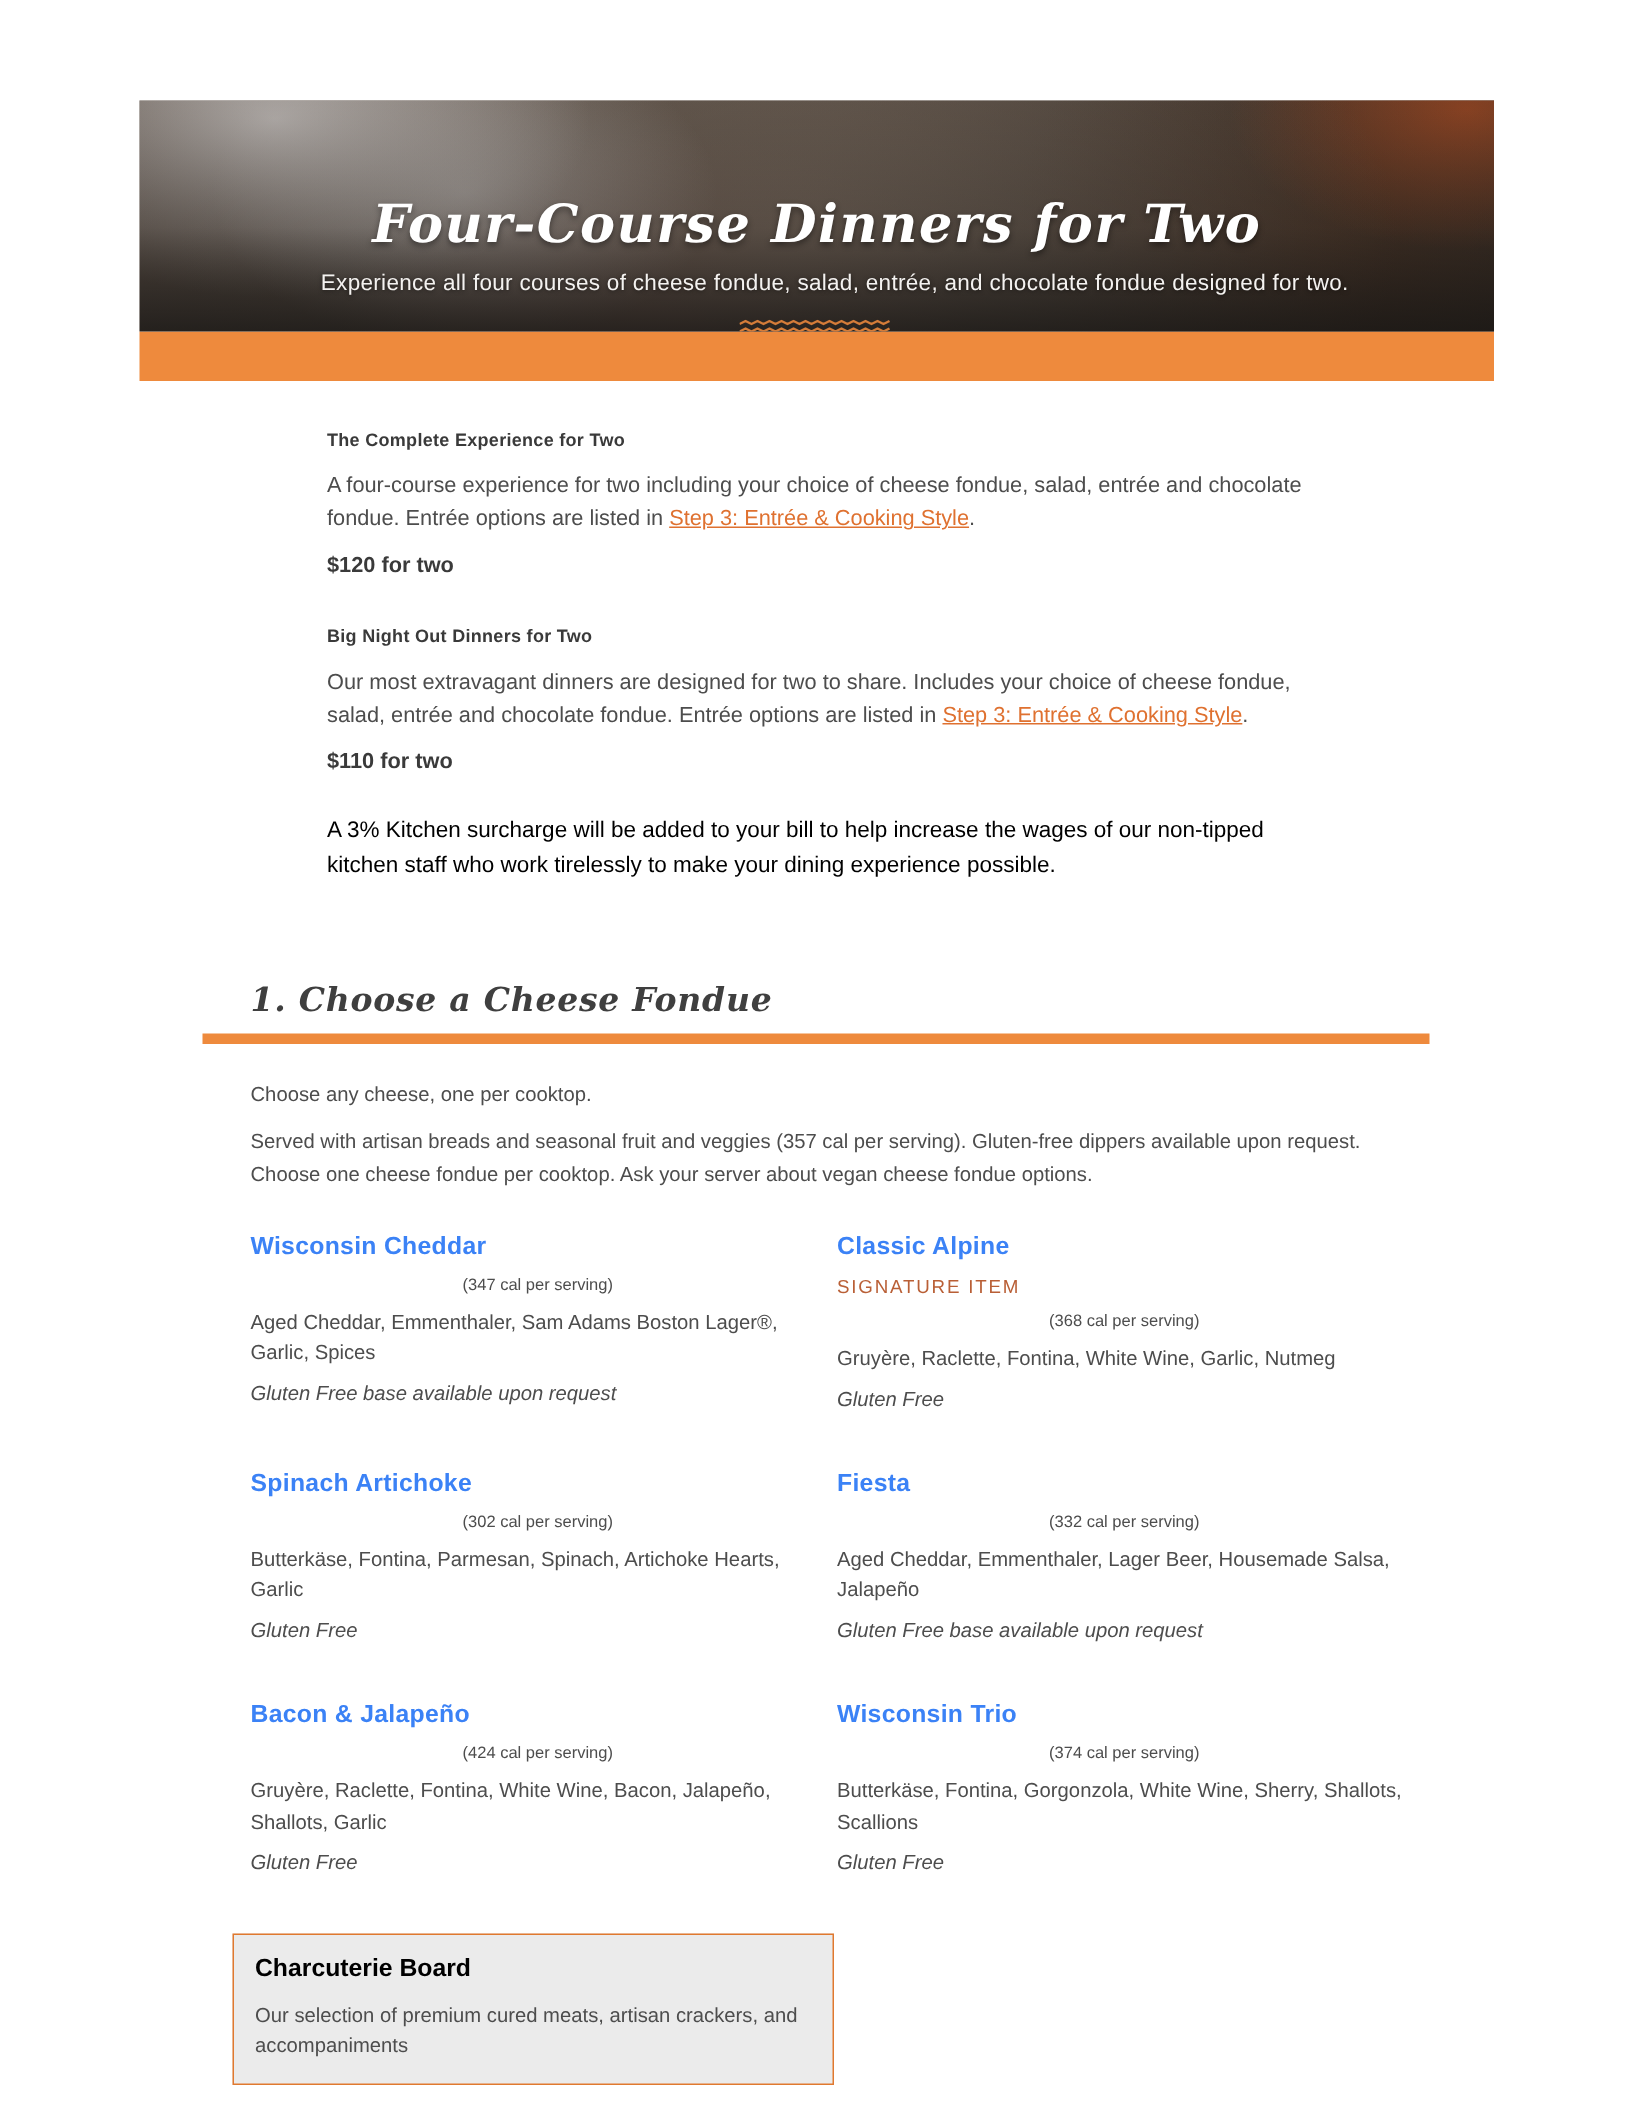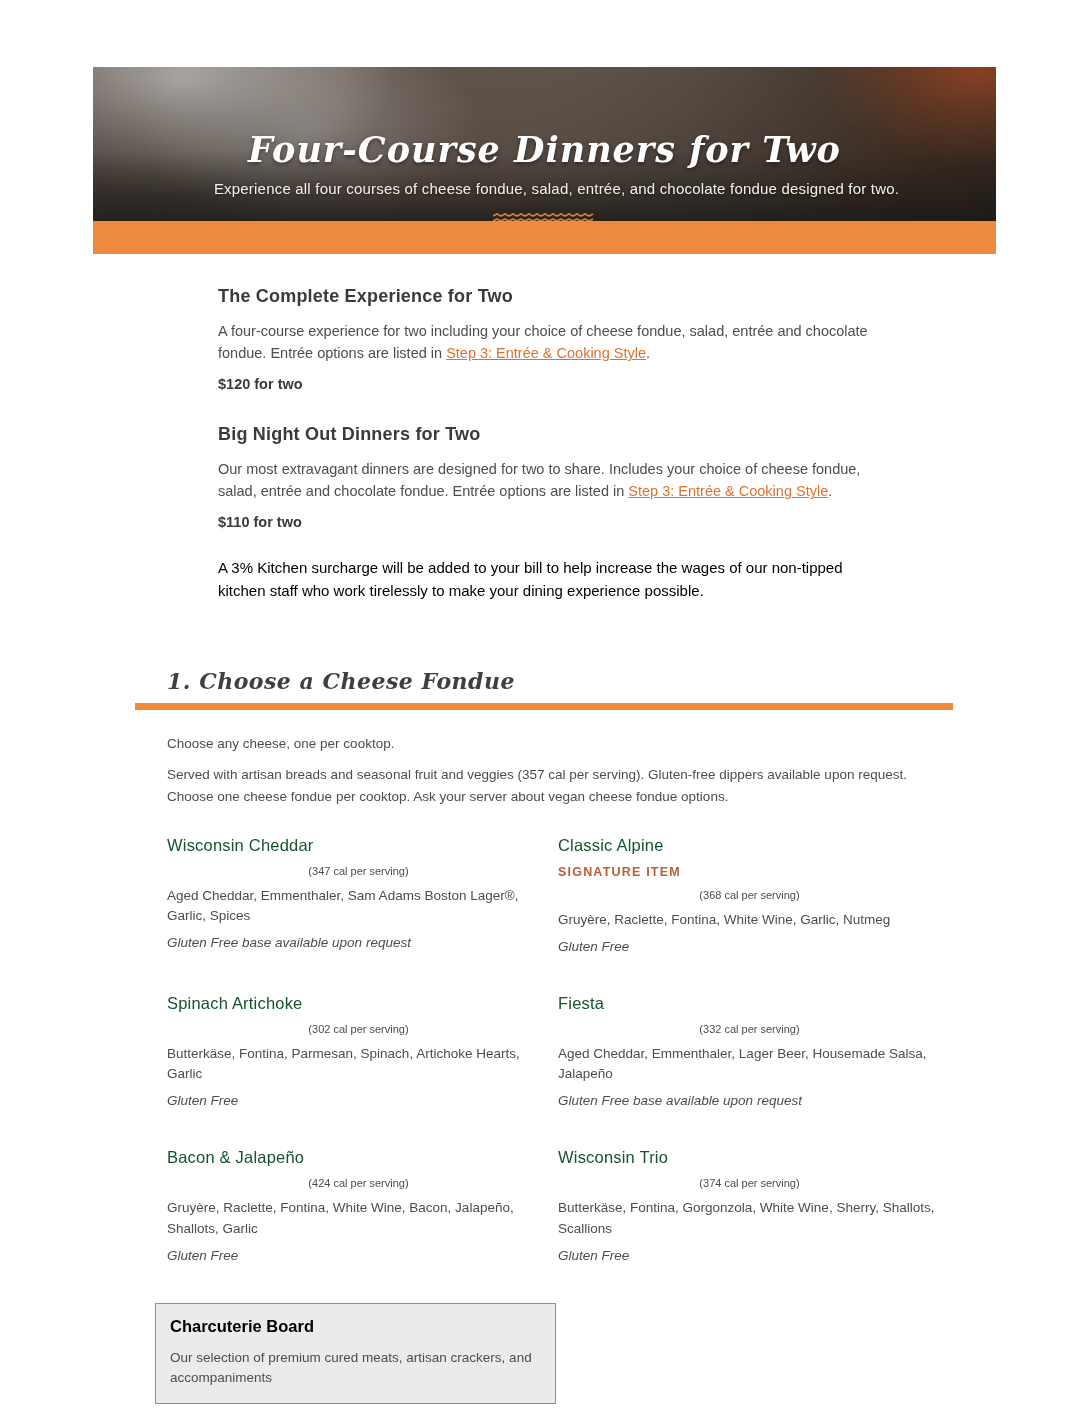--- a/index.html
+++ b/index.html
@@ -53,21 +53,21 @@
   }
   .squiggle { margin-top: 16px; }
 
   
   .orange-strip { height: 33px; background: #ee8a3d; }
 
   
   .intro-block { padding: 32px 110px 0 125px; }
   .intro-section { margin-bottom: 32px; }
   .intro-title {
-    font-size: 18px;
+    font-size: 12px;
     font-weight: bold;
     color: #3a3a3a;
     letter-spacing: 0.2px;
     margin-bottom: 13px;
   }
   .intro-desc { font-size: 14.5px; line-height: 1.55; color: #4d4d4d; }
   .intro-desc a {
     color: #df7130;
     text-decoration: underline;
     font-weight: 500;
@@ -90,25 +90,25 @@
   .cheese-body { padding-left: 32px; padding-top: 26px; }
   .cheese-line1 { font-size: 13.5px; color: #4d4d4d; margin-bottom: 13px; }
   .cheese-line2 { font-size: 13.5px; line-height: 1.6; color: #4d4d4d; width: 770px; margin-bottom: 28px; }
 
   .menu-grid {
     display: grid;
     grid-template-columns: 383px 383px;
     column-gap: 8px;
   }
   .menu-item { margin-bottom: 40px; }
-  .item-name { font-size: 16.5px; font-weight: normal; color: #14532d; letter-spacing: 0.2px; }
+  .item-name { font-size: 16.5px; font-weight: bold; color: #3b82f6; letter-spacing: 0.2px; }
   .item-badge {
     margin-top: 10px;
     font-size: 12.5px;
-    font-weight: bold;
+    font-weight: normal;
     letter-spacing: 1.2px;
     color: #b95f36;
   }
   .item-cal { margin-top: 10px; font-size: 11px; color: #4d4d4d; text-align: center; }
   .item-ing { margin-top: 9px; font-size: 13.5px; line-height: 1.5; color: #4d4d4d; }
   .item-note { margin-top: 9px; font-size: 13.5px; font-style: italic; color: #4d4d4d; }
 
   .addon-box {
     margin-left: -12px;
     width: 401px;

